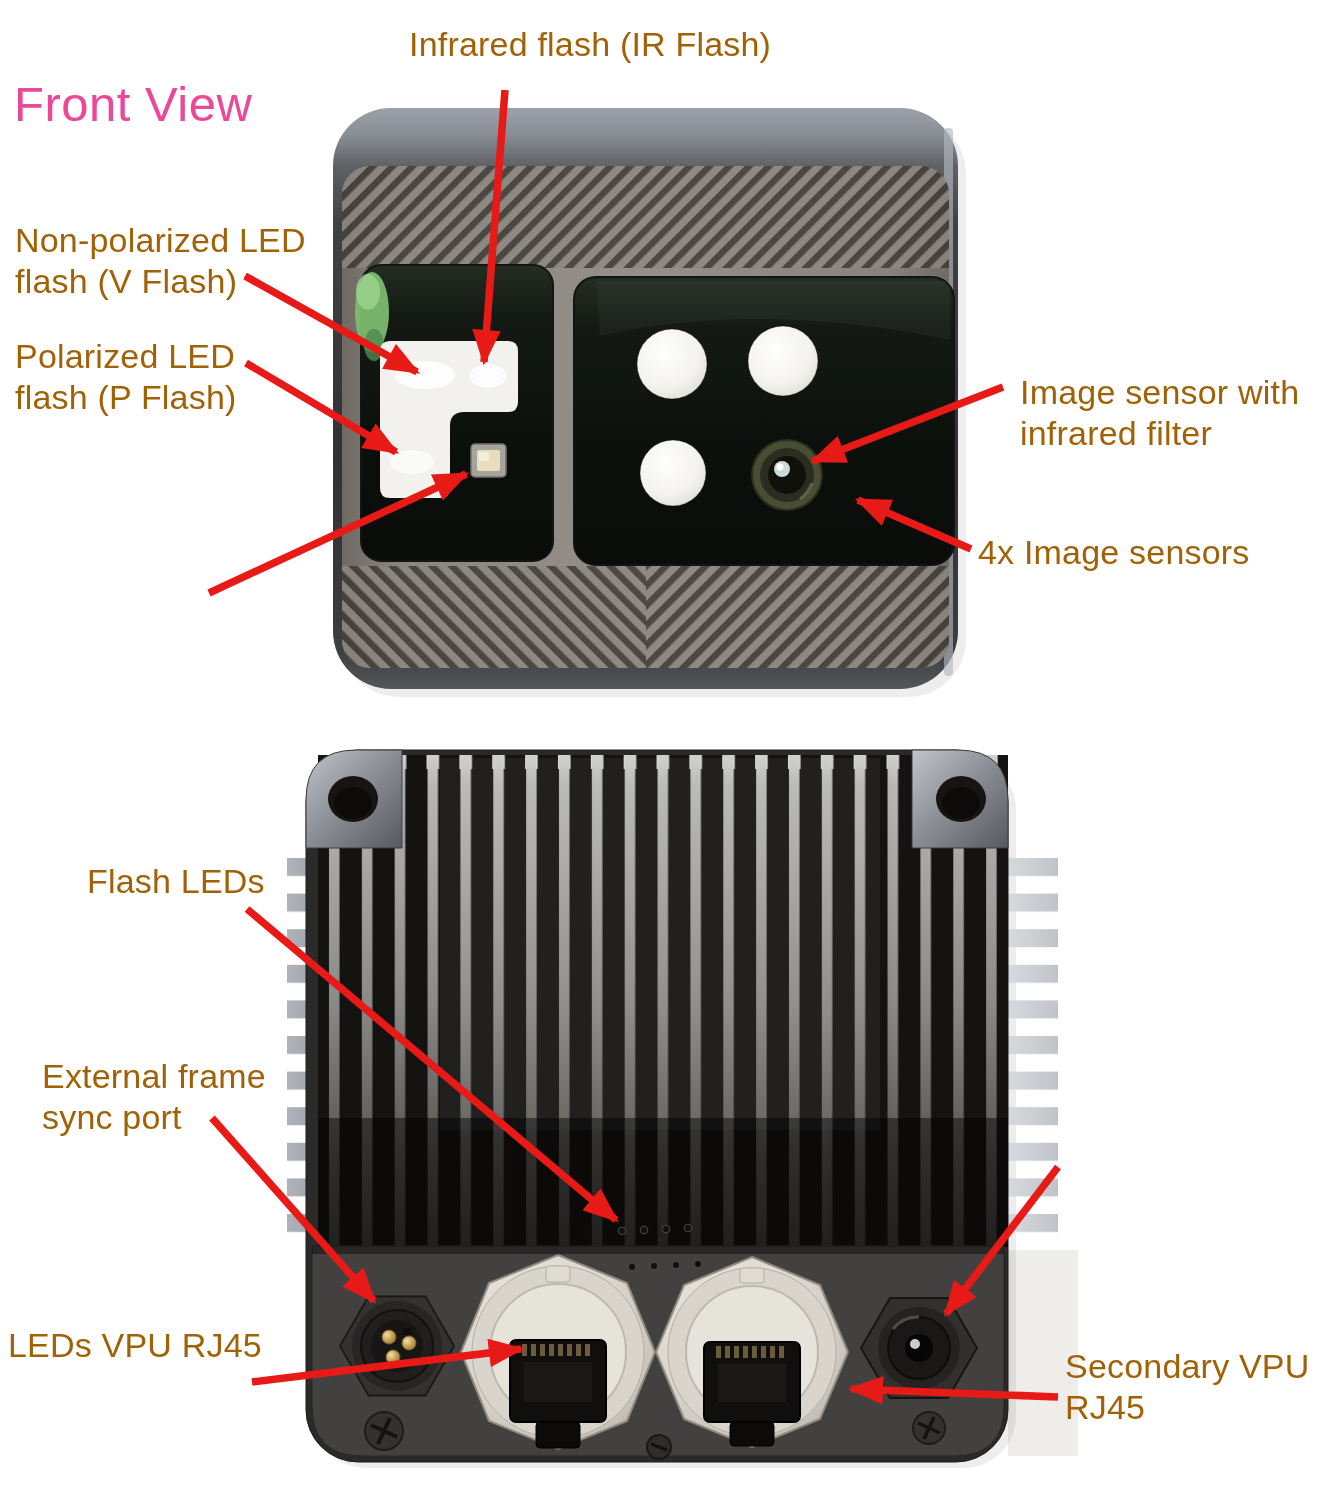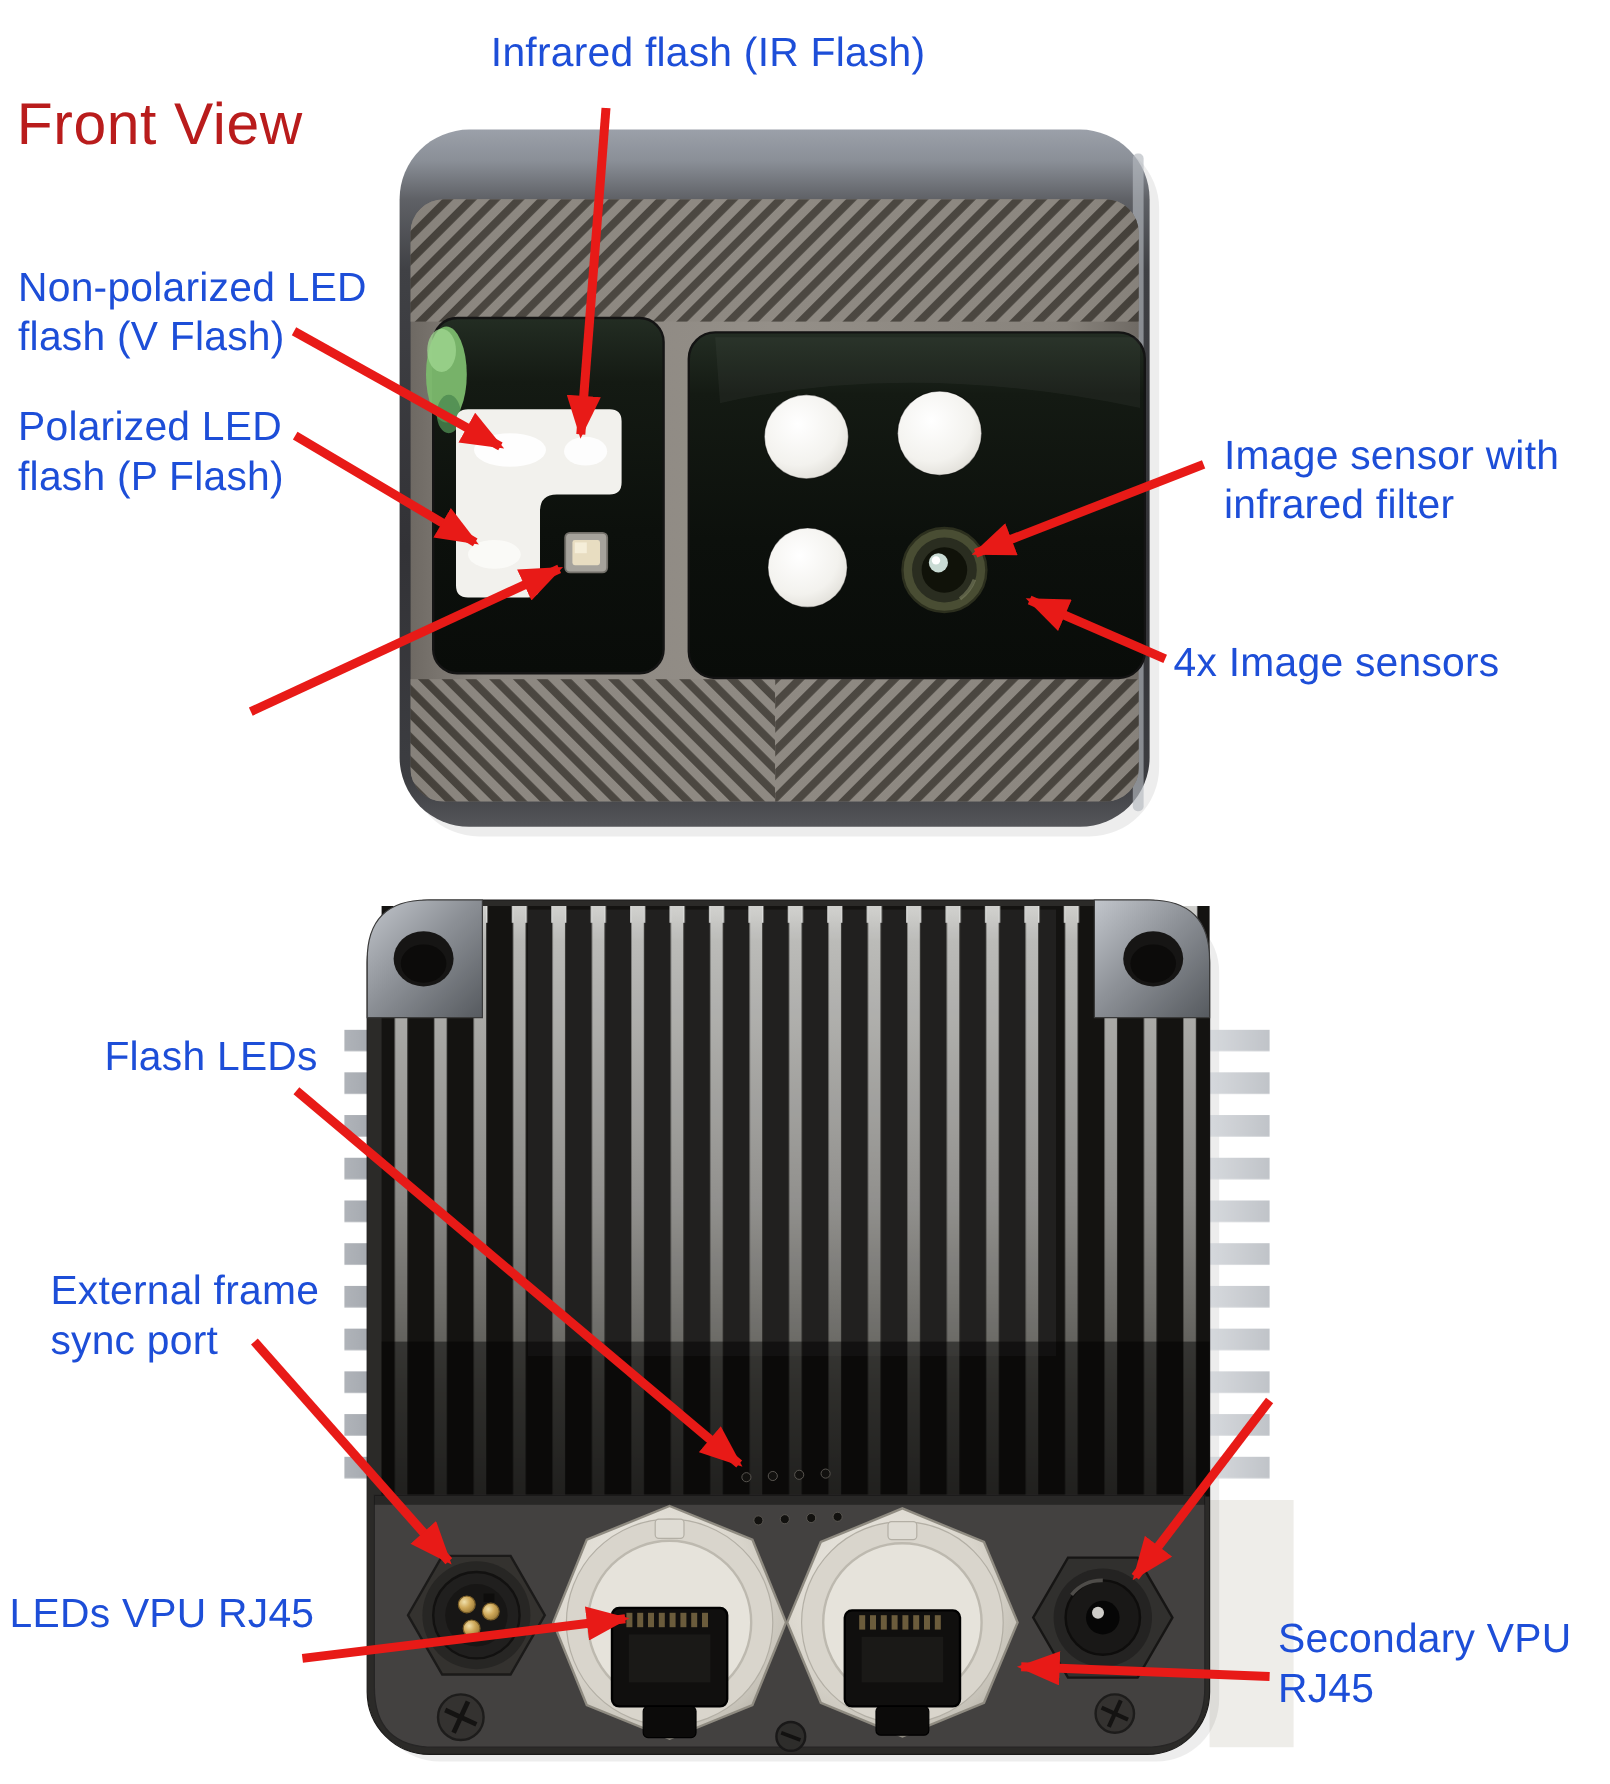--- a/index.html
+++ b/index.html
@@ -1,21 +1,21 @@
 <!DOCTYPE html>
 <html><head>
 <meta charset="utf-8">
 <style>
   html,body{margin:0;padding:0;background:#ffffff;}
   .canvas{position:relative;width:1342px;height:1487px;background:#ffffff;overflow:hidden;
           font-family:"Liberation Sans", sans-serif;}
   .art{position:absolute;left:0;top:0;}
-  .lbl{position:absolute;font-size:34px;line-height:41px;color:#1d4ed8;
+  .lbl{position:absolute;font-size:34px;line-height:41px;color:#a16207;
        white-space:pre-line;letter-spacing:0.2px;}
-  .title{font-size:49px;line-height:56px;color:#b91c1c;letter-spacing:0.5px;}
+  .title{font-size:49px;line-height:56px;color:#ec4899;letter-spacing:0.5px;}
 </style>
 </head>
 <body>
 
 <div class="canvas">
 
 <svg class="art" width="1342" height="1487" viewBox="0 0 1342 1487">
   <defs>
     <linearGradient id="frontEdge" x1="0" y1="0" x2="0" y2="1">
       <stop offset="0" stop-color="#9ba0a9"></stop>
@@ -272,21 +272,21 @@
     <line x1="1058" y1="1397" x2="851" y2="1389" marker-end="url(#ah)"></line>
   </g>
 </svg>
 
   <div class="lbl title" style="left:14px;top:76px">Front View</div>
   <div class="lbl" style="left:409px;top:24px">Infrared flash (IR Flash)</div>
   <div class="lbl" style="left:15px;top:336px">Polarized LED
 flash (P Flash)</div>
   <div class="lbl" style="left:15px;top:220px">Non-polarized LED
 flash (V Flash)</div>
-  <div class="lbl" style="left:1020px;top:360px">Image sensor with
+  <div class="lbl" style="left:1020px;top:372px">Image sensor with
 infrared filter</div>
   <div class="lbl" style="left:978px;top:532px">4x Image sensors</div>
   <div class="lbl" style="left:87px;top:861px">Flash LEDs</div>
   <div class="lbl" style="left:42px;top:1056px">External frame
 sync port</div>
   <div class="lbl" style="left:8px;top:1325px">LEDs VPU RJ45</div>
   <div class="lbl" style="left:1065px;top:1346px">Secondary VPU
 RJ45</div>
 </div>
 

